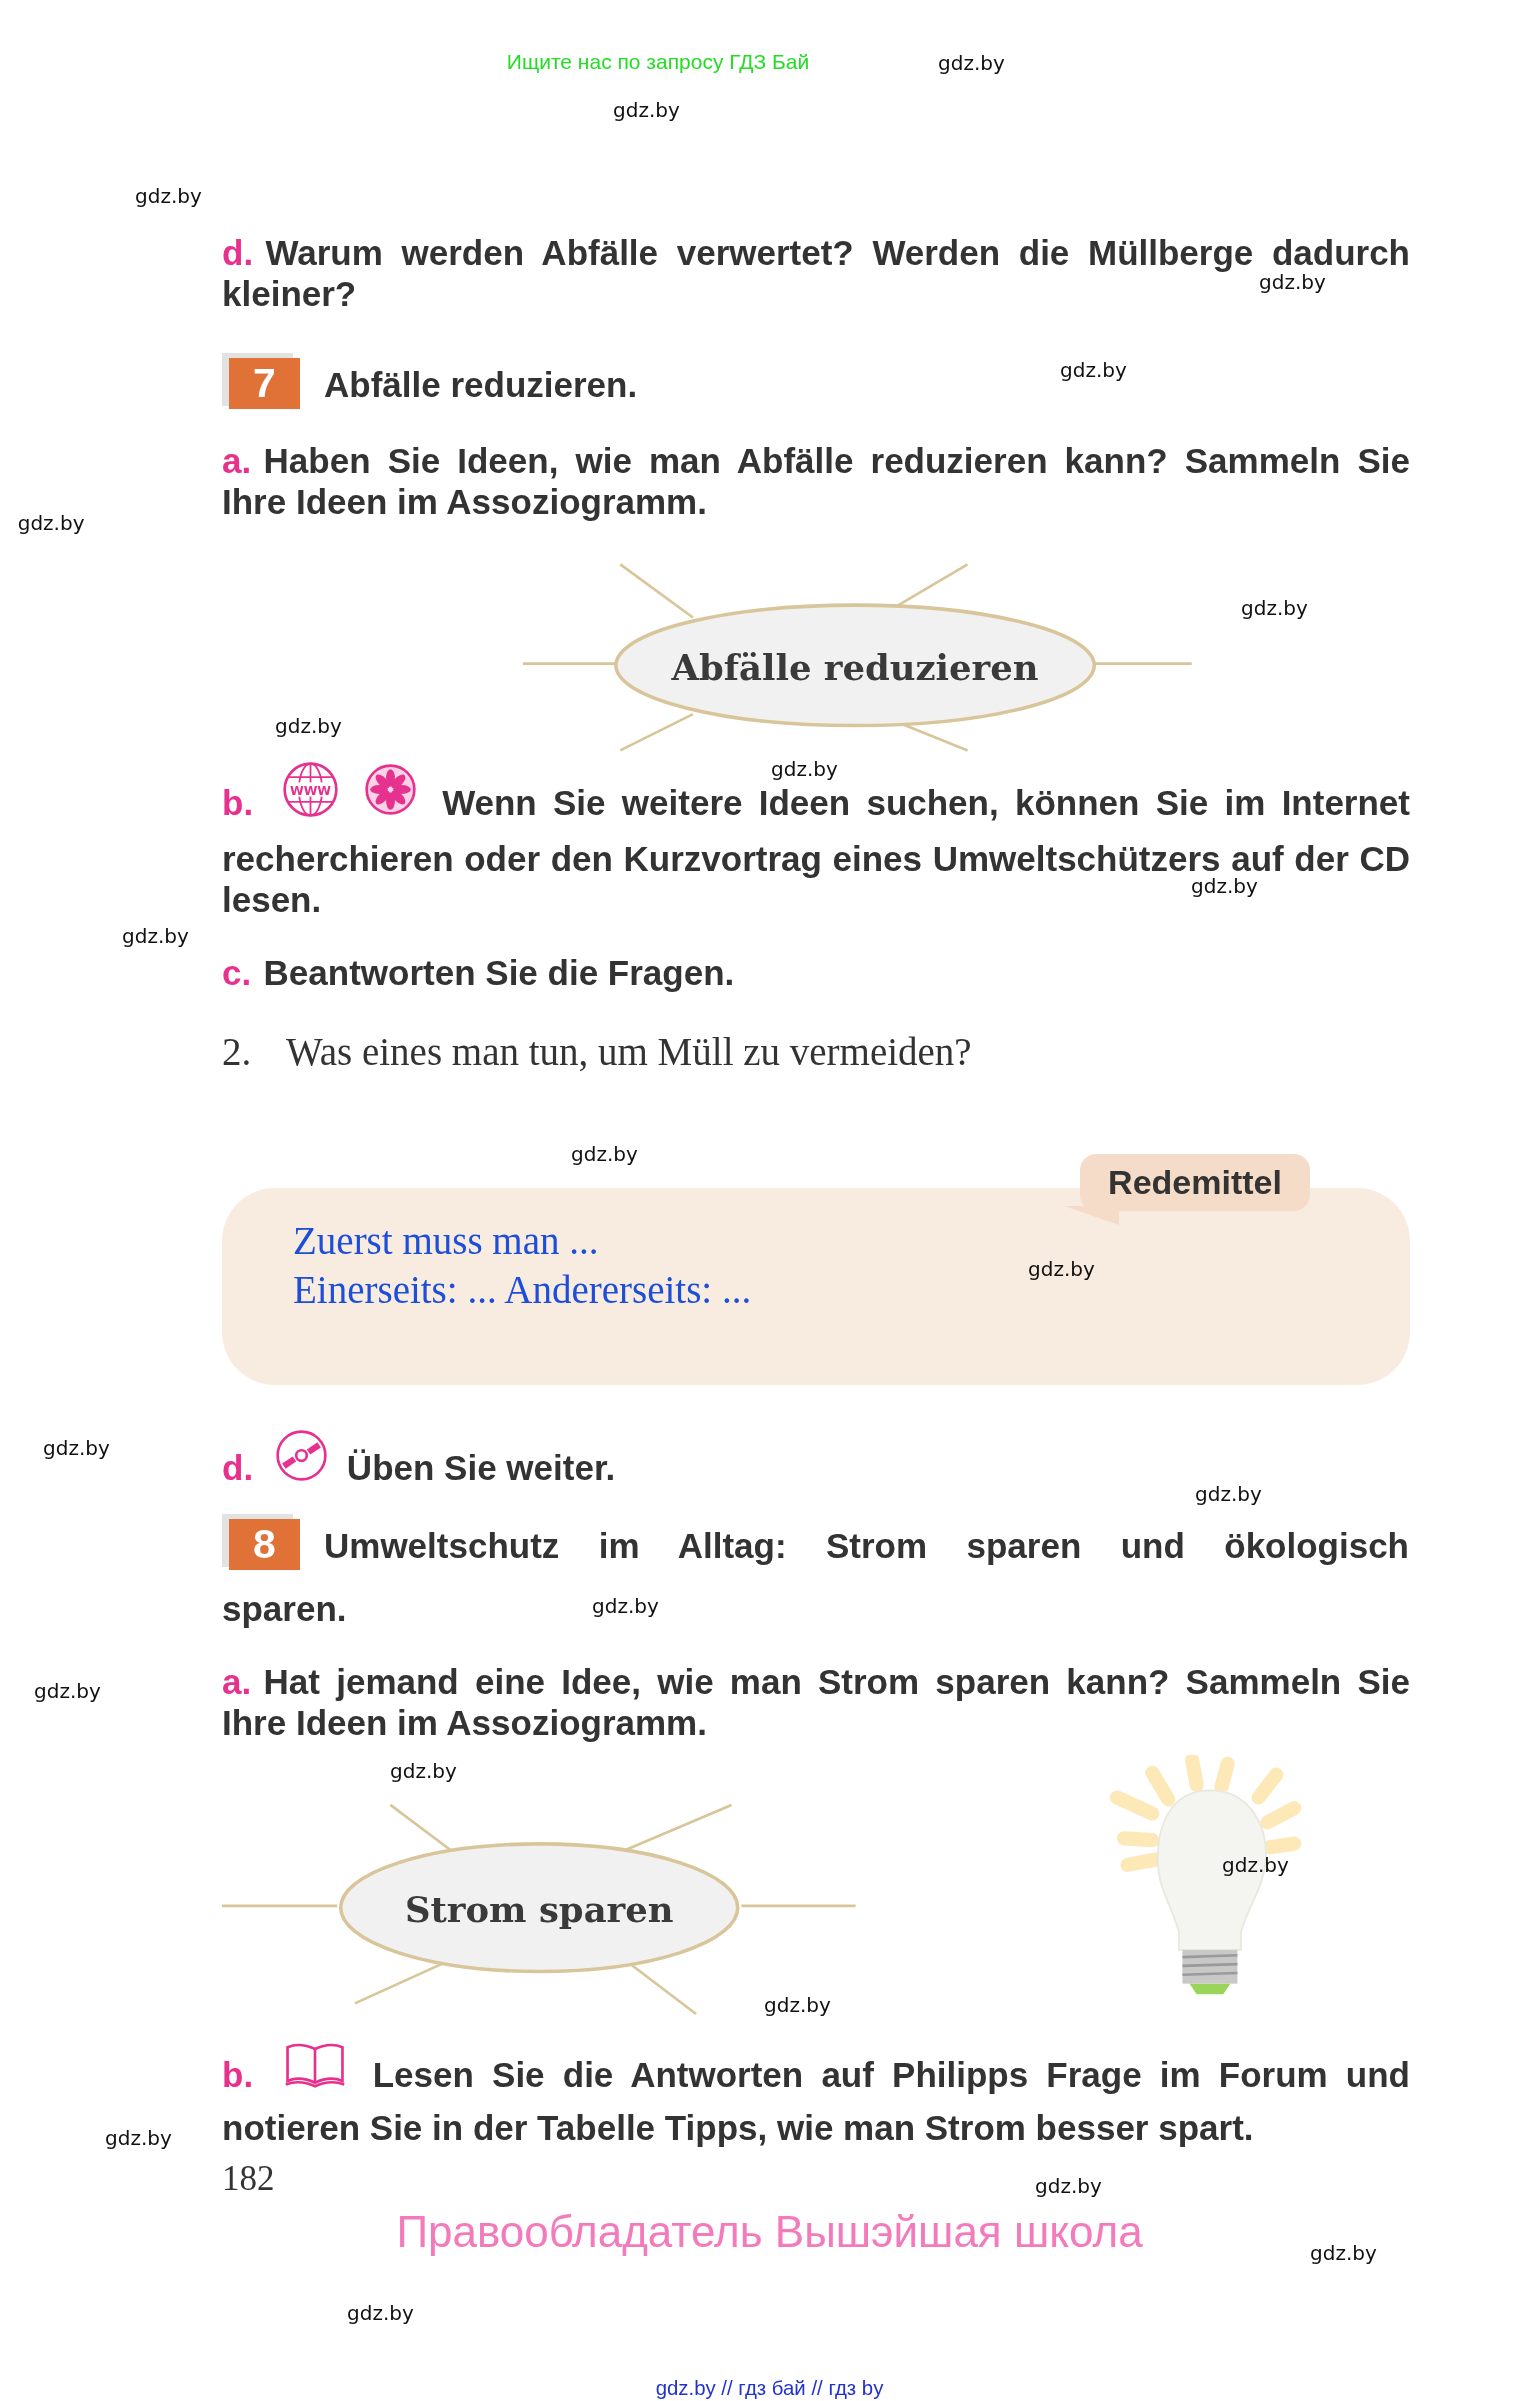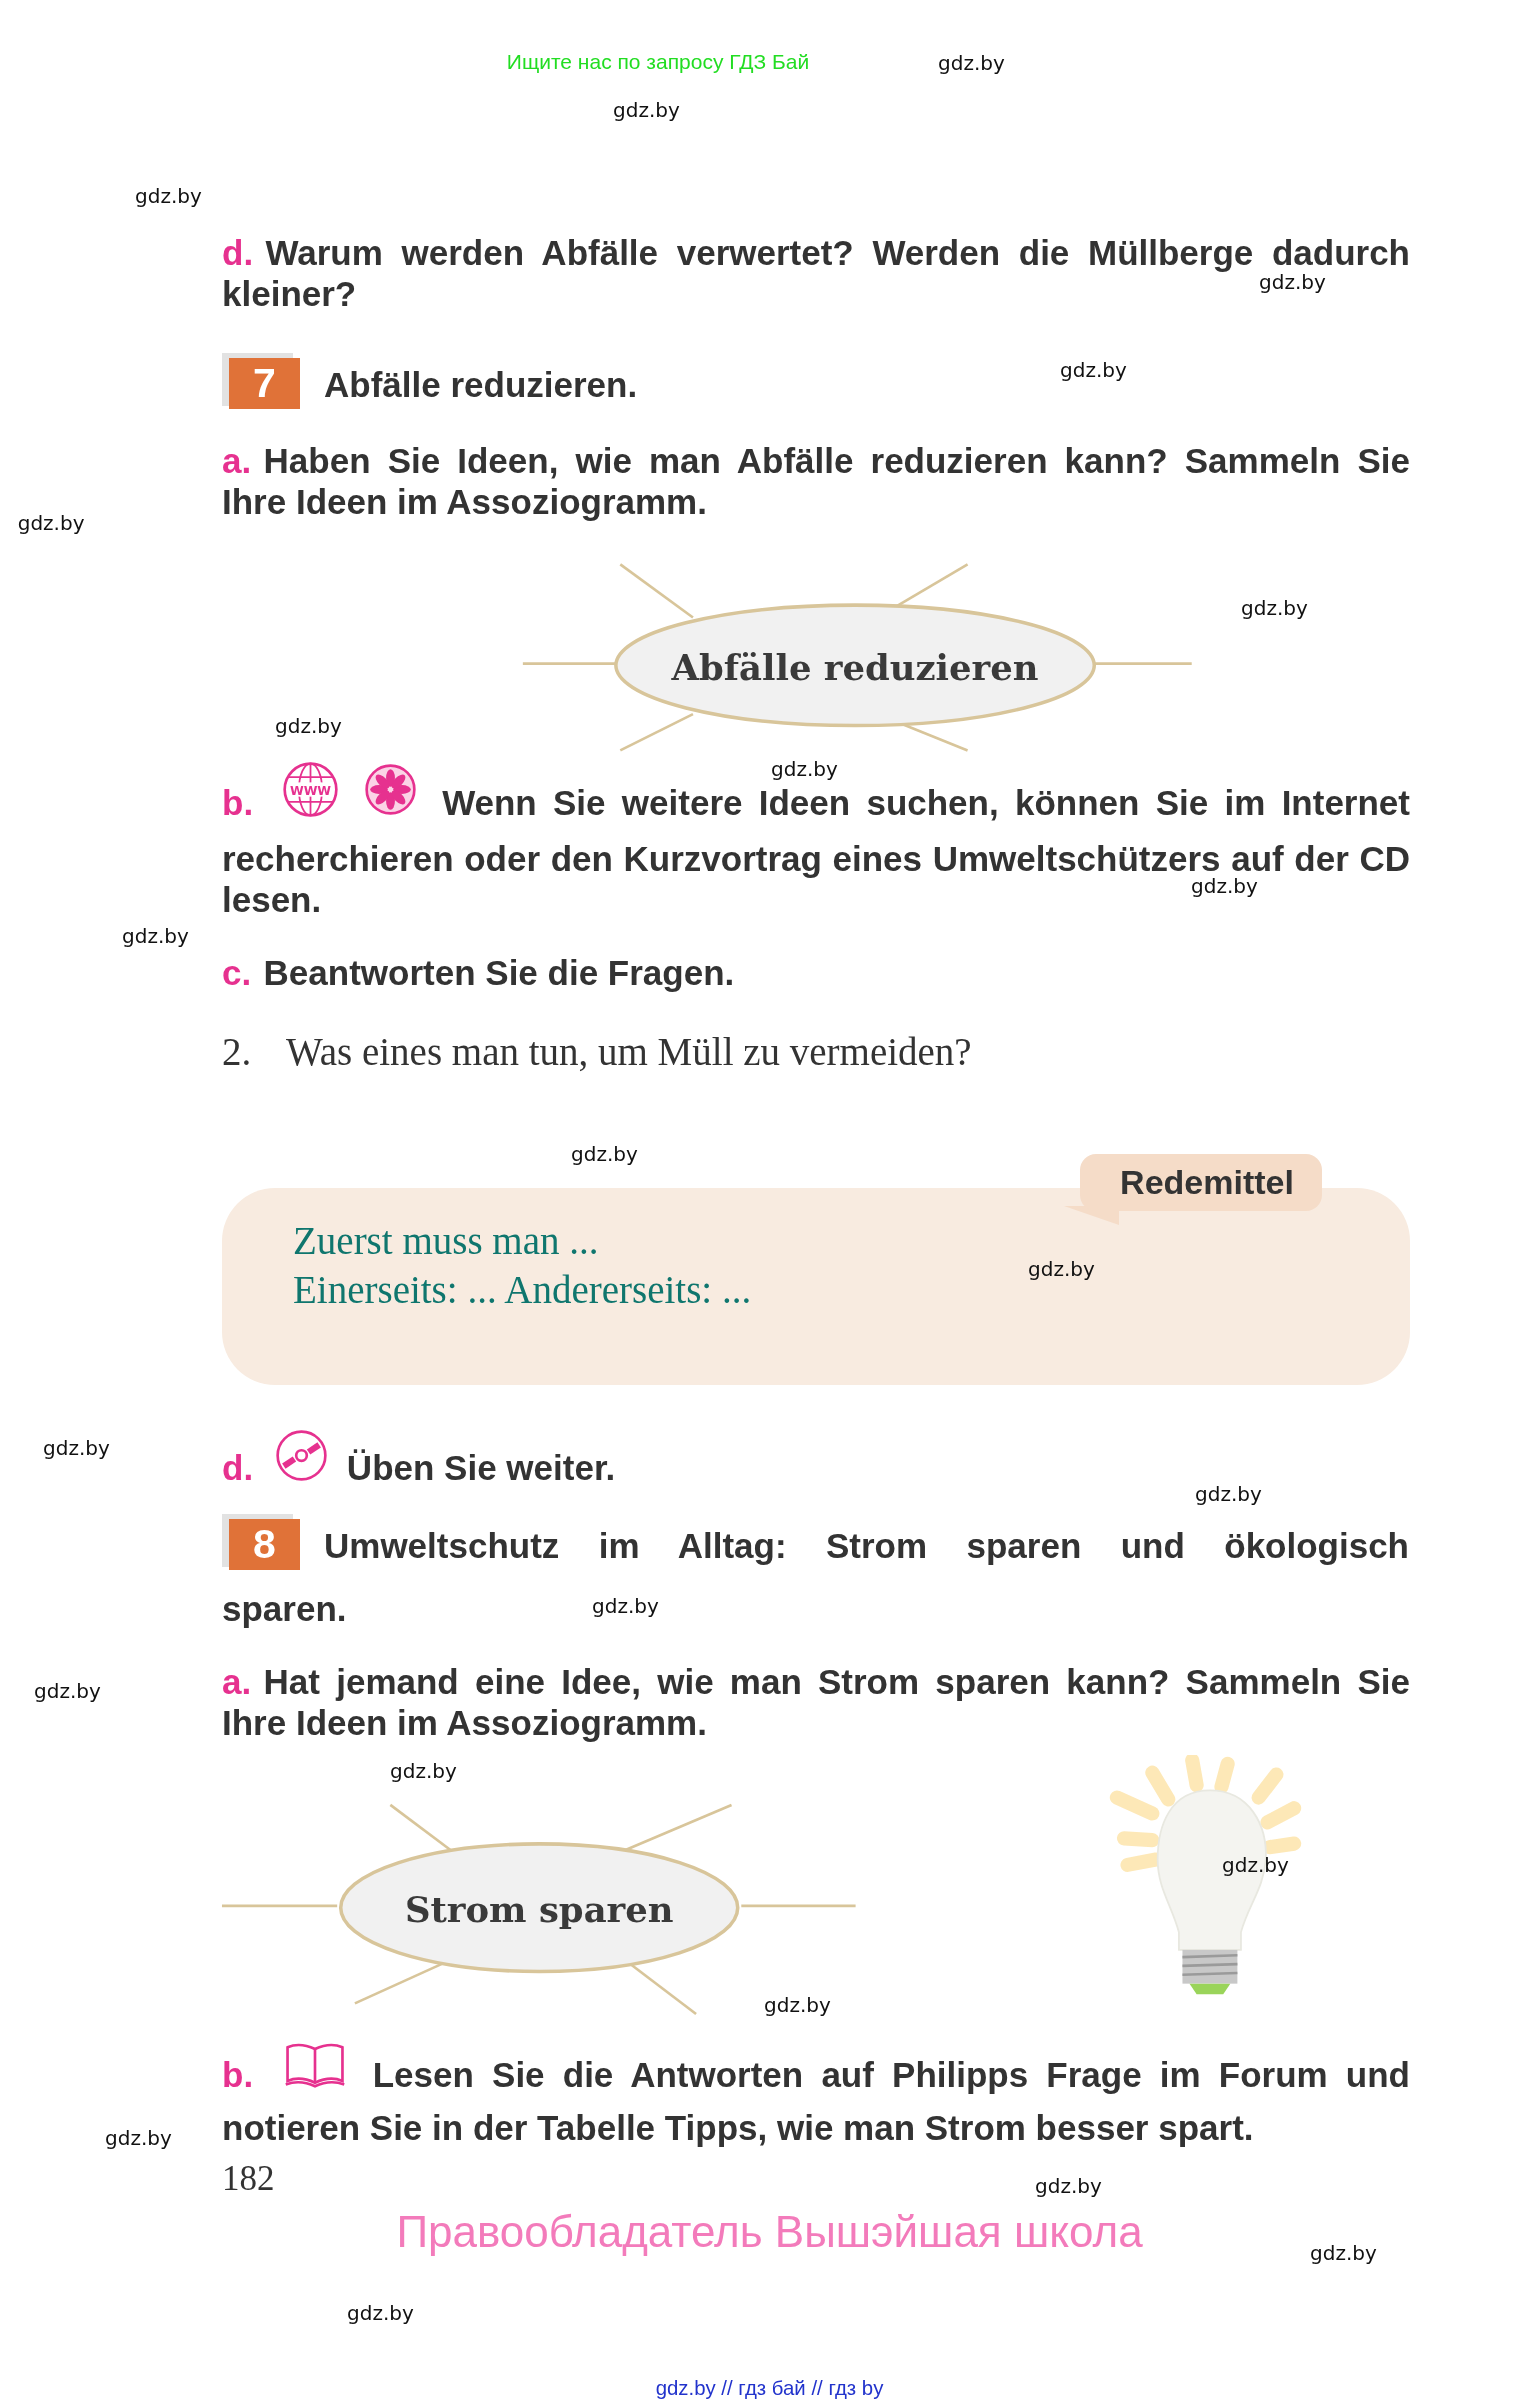--- a/index.html
+++ b/index.html
@@ -10,22 +10,22 @@
   .footer { position:absolute; top:2377px; left:0; width:1539px; text-align:center; font-size:20.4px; color:#2233cc; font-family:"Liberation Sans", sans-serif; }
   .task { position:absolute; left:222px; width:1188px; font-weight:bold; font-size:35px; line-height:41px; color:#333333; text-align:justify; }
   .letter { color:#e6318f; margin-right:12.4px; }
   .badge-wrap { position:absolute; width:80px; height:57px; }
   .badge-shadow { position:absolute; left:0; top:0; width:71px; height:53px; background:#e2e2e2; }
   .badge { position:absolute; left:7px; top:5.3px; width:71px; height:51px; background:#e07238; color:#fff; font-weight:bold; font-size:41px; text-align:center; line-height:51px; }
   .heading { position:absolute; font-weight:bold; font-size:35px; color:#333; }
   .list { position:absolute; left:222px; font-family:"Liberation Serif", serif; font-size:39px; color:#333; line-height:50px; }
   .list .num { display:inline-block; width:64px; }
   .redemittel-box { position:absolute; left:222px; top:1188px; width:1188px; height:197px; background:#f8ebe0; border-radius:53px; }
-  .redemittel-lines { position:absolute; left:293px; top:1216px; font-family:"Liberation Serif", serif; font-size:39px; line-height:49px; color:#0f766e; }
-  .redemittel-tag { position:absolute; left:1080px; top:1154px; width:230px; height:57px; background:#f5dcc8; border-radius:16px; font-weight:bold; font-size:34px; text-align:center; line-height:57px; color:#333;padding-left:12px; }
+  .redemittel-lines { position:absolute; left:293px; top:1216px; font-family:"Liberation Serif", serif; font-size:39px; line-height:49px; color:#1d4ed8; }
+  .redemittel-tag { position:absolute; left:1080px; top:1154px; width:230px; height:57px; background:#f5dcc8; border-radius:16px; font-weight:bold; font-size:34px; text-align:center; line-height:57px; color:#333; }
   .tag-tail { position:absolute; left:1064px; top:1206px; width:0; height:0; border-top:19.5px solid #f5dcc8; border-left:55px solid transparent; }
   .icon-inline { display:inline-block; vertical-align:middle; margin-right:8.9px; }
   .page-num { position:absolute; left:222px; top:2159px; font-family:"Liberation Serif", serif; font-size:35px; color:#333; }
   .pravo { position:absolute; left:0; width:1539px; top:2207px; text-align:center; font-size:44px; color:#f37bbb; font-family:"Liberation Sans", sans-serif; }
 </style>
 </head>
 <body>
 
 <div class="top-banner">Ищите нас по запросу ГДЗ Бай</div>
 

